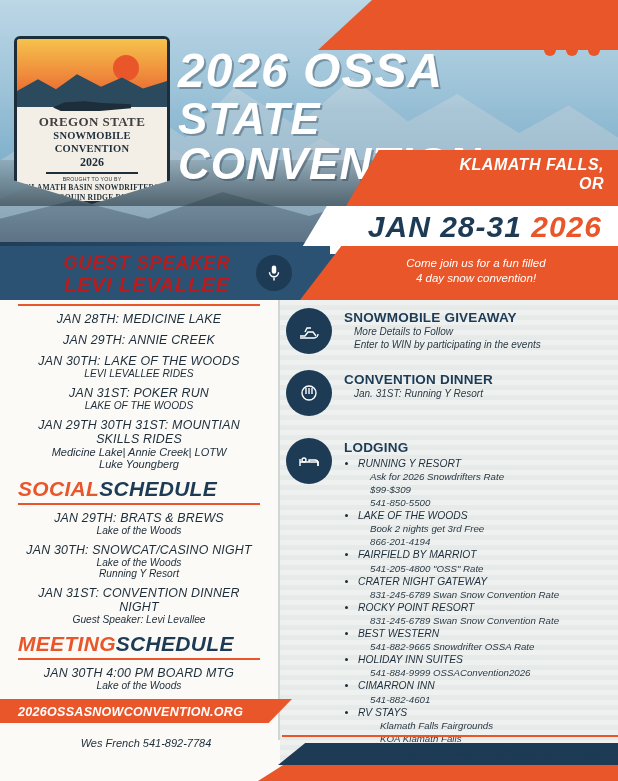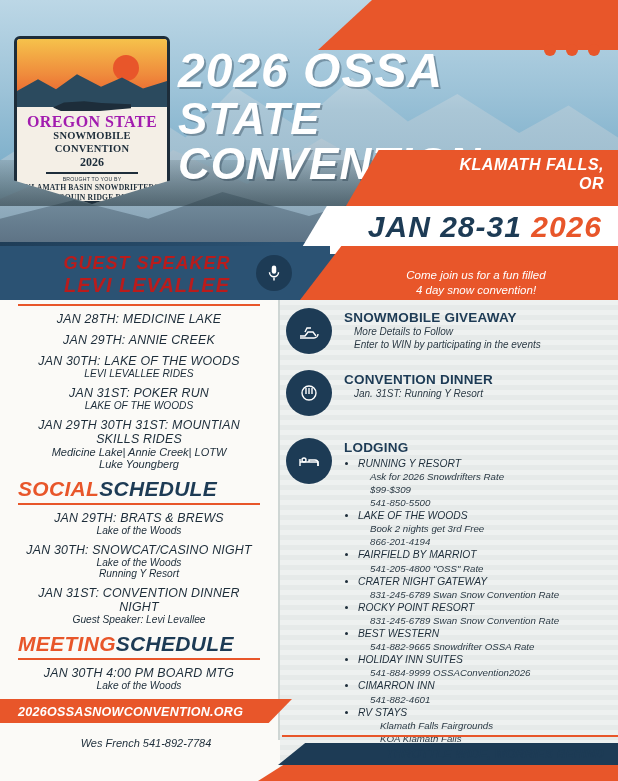--- a/index.html
+++ b/index.html
@@ -46,21 +46,21 @@
     text-align:center;overflow:hidden;}
   .badge-sky{position:absolute;left:0;top:0;width:100%;height:66px;
     background:linear-gradient(180deg,#f6c24b 0%,#ef8a3c 55%,#e8562a 100%);}
   .badge-sun{position:absolute;left:96px;top:16px;width:26px;height:26px;border-radius:50%;background:#e8562a;}
   .badge-mtn{position:absolute;left:0;top:26px;width:100%;height:42px;
     background:#2b4a5e;clip-path:polygon(0 100%,0 62%,14% 34%,26% 58%,40% 22%,56% 52%,70% 30%,84% 56%,100% 38%,100% 100%);}
   .badge-sled{position:absolute;left:0;top:56px;width:100%;height:22px;}
   .badge-sled:before{content:"";position:absolute;left:36px;top:4px;width:78px;height:12px;background:#1d2d3a;
     clip-path:polygon(0 70%,14% 30%,40% 18%,62% 34%,100% 44%,100% 78%,60% 100%,10% 100%);}
   .badge-txt{position:absolute;left:0;top:76px;width:100%;}
-  .badge-txt .l1{font-family:"Liberation Serif",serif;font-weight:bold;font-size:16px;color:#a21caf;letter-spacing:.4px;line-height:14px;}
+  .badge-txt .l1{font-family:"Liberation Serif",serif;font-weight:bold;font-size:13px;color:#404040;letter-spacing:.4px;line-height:14px;}
   .badge-txt .l2{font-family:"Liberation Serif",serif;font-weight:bold;font-size:10.5px;color:#1d2d3a;letter-spacing:.2px;line-height:13px;}
   .badge-txt .l3{font-family:"Liberation Serif",serif;font-weight:bold;font-size:12px;color:#1d2d3a;line-height:15px;}
   .badge-rule{width:92px;height:2px;background:#1d2d3a;margin:2px auto 2px;}
   .badge-txt .l4{font-size:5.2px;color:#1d2d3a;letter-spacing:.2px;line-height:7px;}
   .badge-txt .l5{font-family:"Liberation Serif",serif;font-weight:bold;font-size:7.6px;color:#1d2d3a;line-height:10px;letter-spacing:.2px;}
 
   
   .title-wrap{position:absolute;left:178px;top:48px;width:420px;}
   .t-line{font-family:"Liberation Sans",sans-serif;font-style:italic;font-weight:bold;
     color:#fff;letter-spacing:1px;line-height:.95;
@@ -202,21 +202,21 @@
     <div class="a">GUEST SPEAKER</div>
     <div class="b">LEVI LEVALLEE</div>
   </div>
   <div class="mic">
     <svg viewBox="0 0 24 24" fill="#fff">
         <rect x="9" y="2" width="6" height="11" rx="3"></rect>
         <path d="M5 11a7 7 0 0 0 14 0h-2a5 5 0 0 1-10 0H5z"></path>
         <rect x="11" y="18" width="2" height="4"></rect>
       </svg>
   </div>
-  <div class="gs-note" style="white-space:pre-line;margin-top:12px;">Come join us for a fun filled
+  <div class="gs-note" style="white-space:pre-line;">Come join us for a fun filled
 4 day snow convention!</div>
 
   <div class="left-col"></div>
   <div class="right-col"></div>
   <div class="divider"></div>
 
   <div class="left-pad">
 
     <div class="sec">
       <div class="rule"></div>

